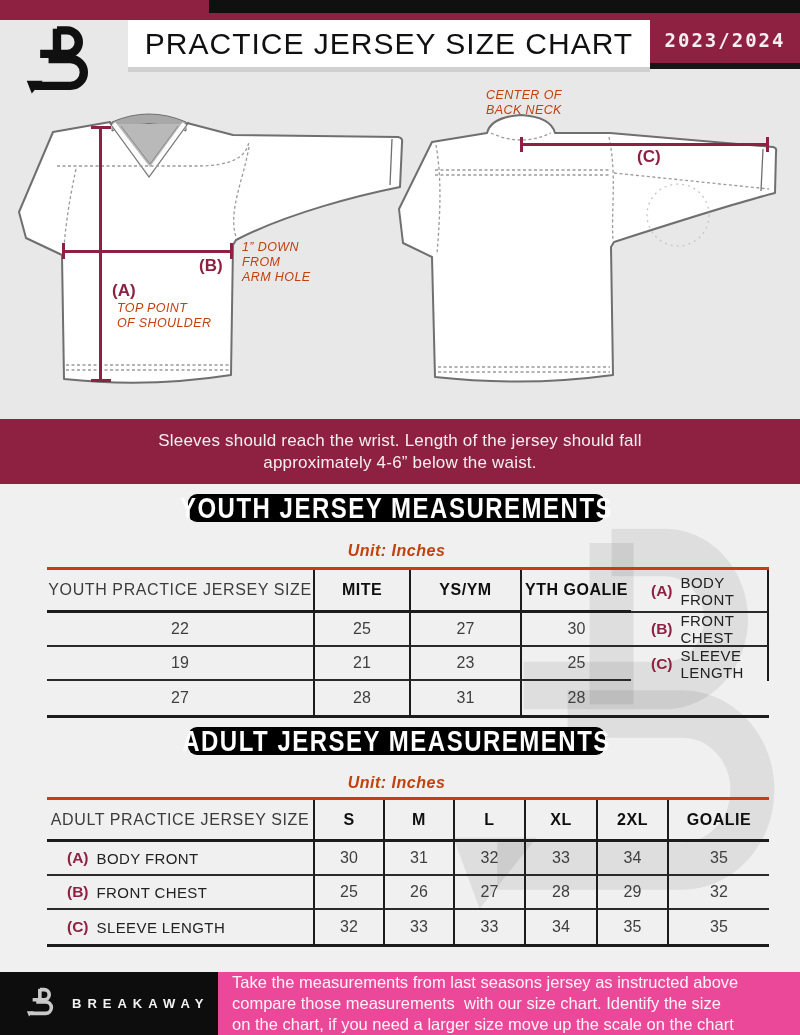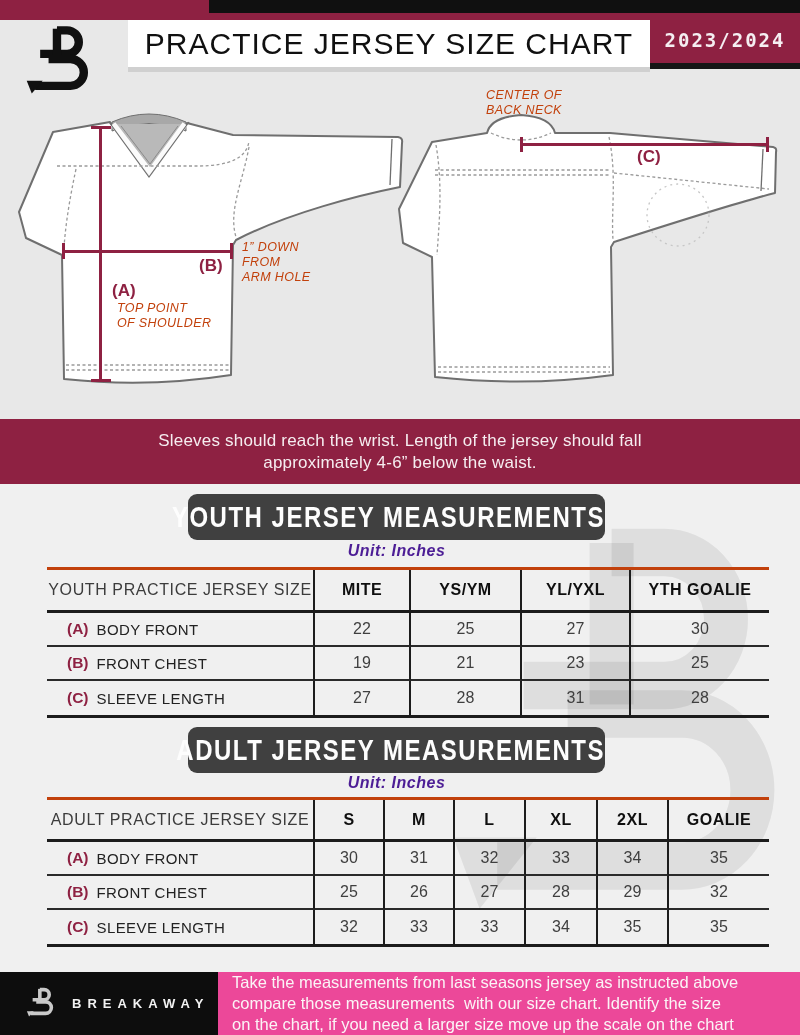--- a/index.html
+++ b/index.html
@@ -50,32 +50,32 @@
     display:flex;flex-direction:column;align-items:center;justify-content:center;gap:2px;
   }
   .notice div{color:#f6edf0;font-size:17px;font-weight:400;letter-spacing:0.2px;}
 
   
   .lower-panel{left:0;top:484px;width:800px;height:488px;background:#f0f0f0;z-index:0;}
   .watermark{left:418px;top:505px;width:440px;height:475px;z-index:0;opacity:1;}
 
   
   .pill{
-    left:188px;width:417px;height:46px;background:#404040;border-radius:9px;
-    display:flex;align-items:center;justify-content:flex-end;z-index:2;
+    left:188px;width:417px;height:28px;background:#000000;border-radius:9px;
+    display:flex;align-items:center;justify-content:center;z-index:2;
   }
   .pill span{
     display:inline-block;color:#fdfdfd;font-weight:700;font-size:24px;
     letter-spacing:1.5px;transform:scaleY(1.22);white-space:nowrap;
   }
   .pill-youth{top:494px;}
   .pill-adult{top:727px;}
   .unit{
     left:188px;width:417px;text-align:center;z-index:2;
-    font-style:italic;font-weight:700;font-size:16px;color:#4c1d95;letter-spacing:0.5px;
+    font-style:italic;font-weight:700;font-size:16px;color:#c2410c;letter-spacing:0.5px;
   }
   .unit-youth{top:542px;}
   .unit-adult{top:774px;}
 
   
   .meas-table{
     display:grid;z-index:2;
     border-top:3px solid #c2410c;border-bottom:3px solid #1c1c1c;
     background:transparent;
   }
@@ -218,21 +218,20 @@
 
 <div class="abs pill pill-youth">
   <span>YOUTH JERSEY MEASUREMENTS</span>
 </div>
 <div class="abs unit unit-youth">Unit: Inches</div>
 
 <div class="abs meas-table table-youth">
   <div class="cell hdr first-hdr">YOUTH PRACTICE JERSEY SIZE</div>
   <div class="cell hdr size-hdr">MITE</div>
   <div class="cell hdr size-hdr">YS/YM</div>
-  <div class="cell hdr size-hdr">YL/YXL</div>
   <div class="cell hdr size-hdr last-col">YTH GOALIE</div>
 
   <div class="cell row-label">
     <span class="row-key">(A)</span>
     <span class="row-name">BODY FRONT</span>
   </div>
   <div class="cell val">22</div>
   <div class="cell val">25</div>
   <div class="cell val">27</div>
   <div class="cell val last-col">30</div>

